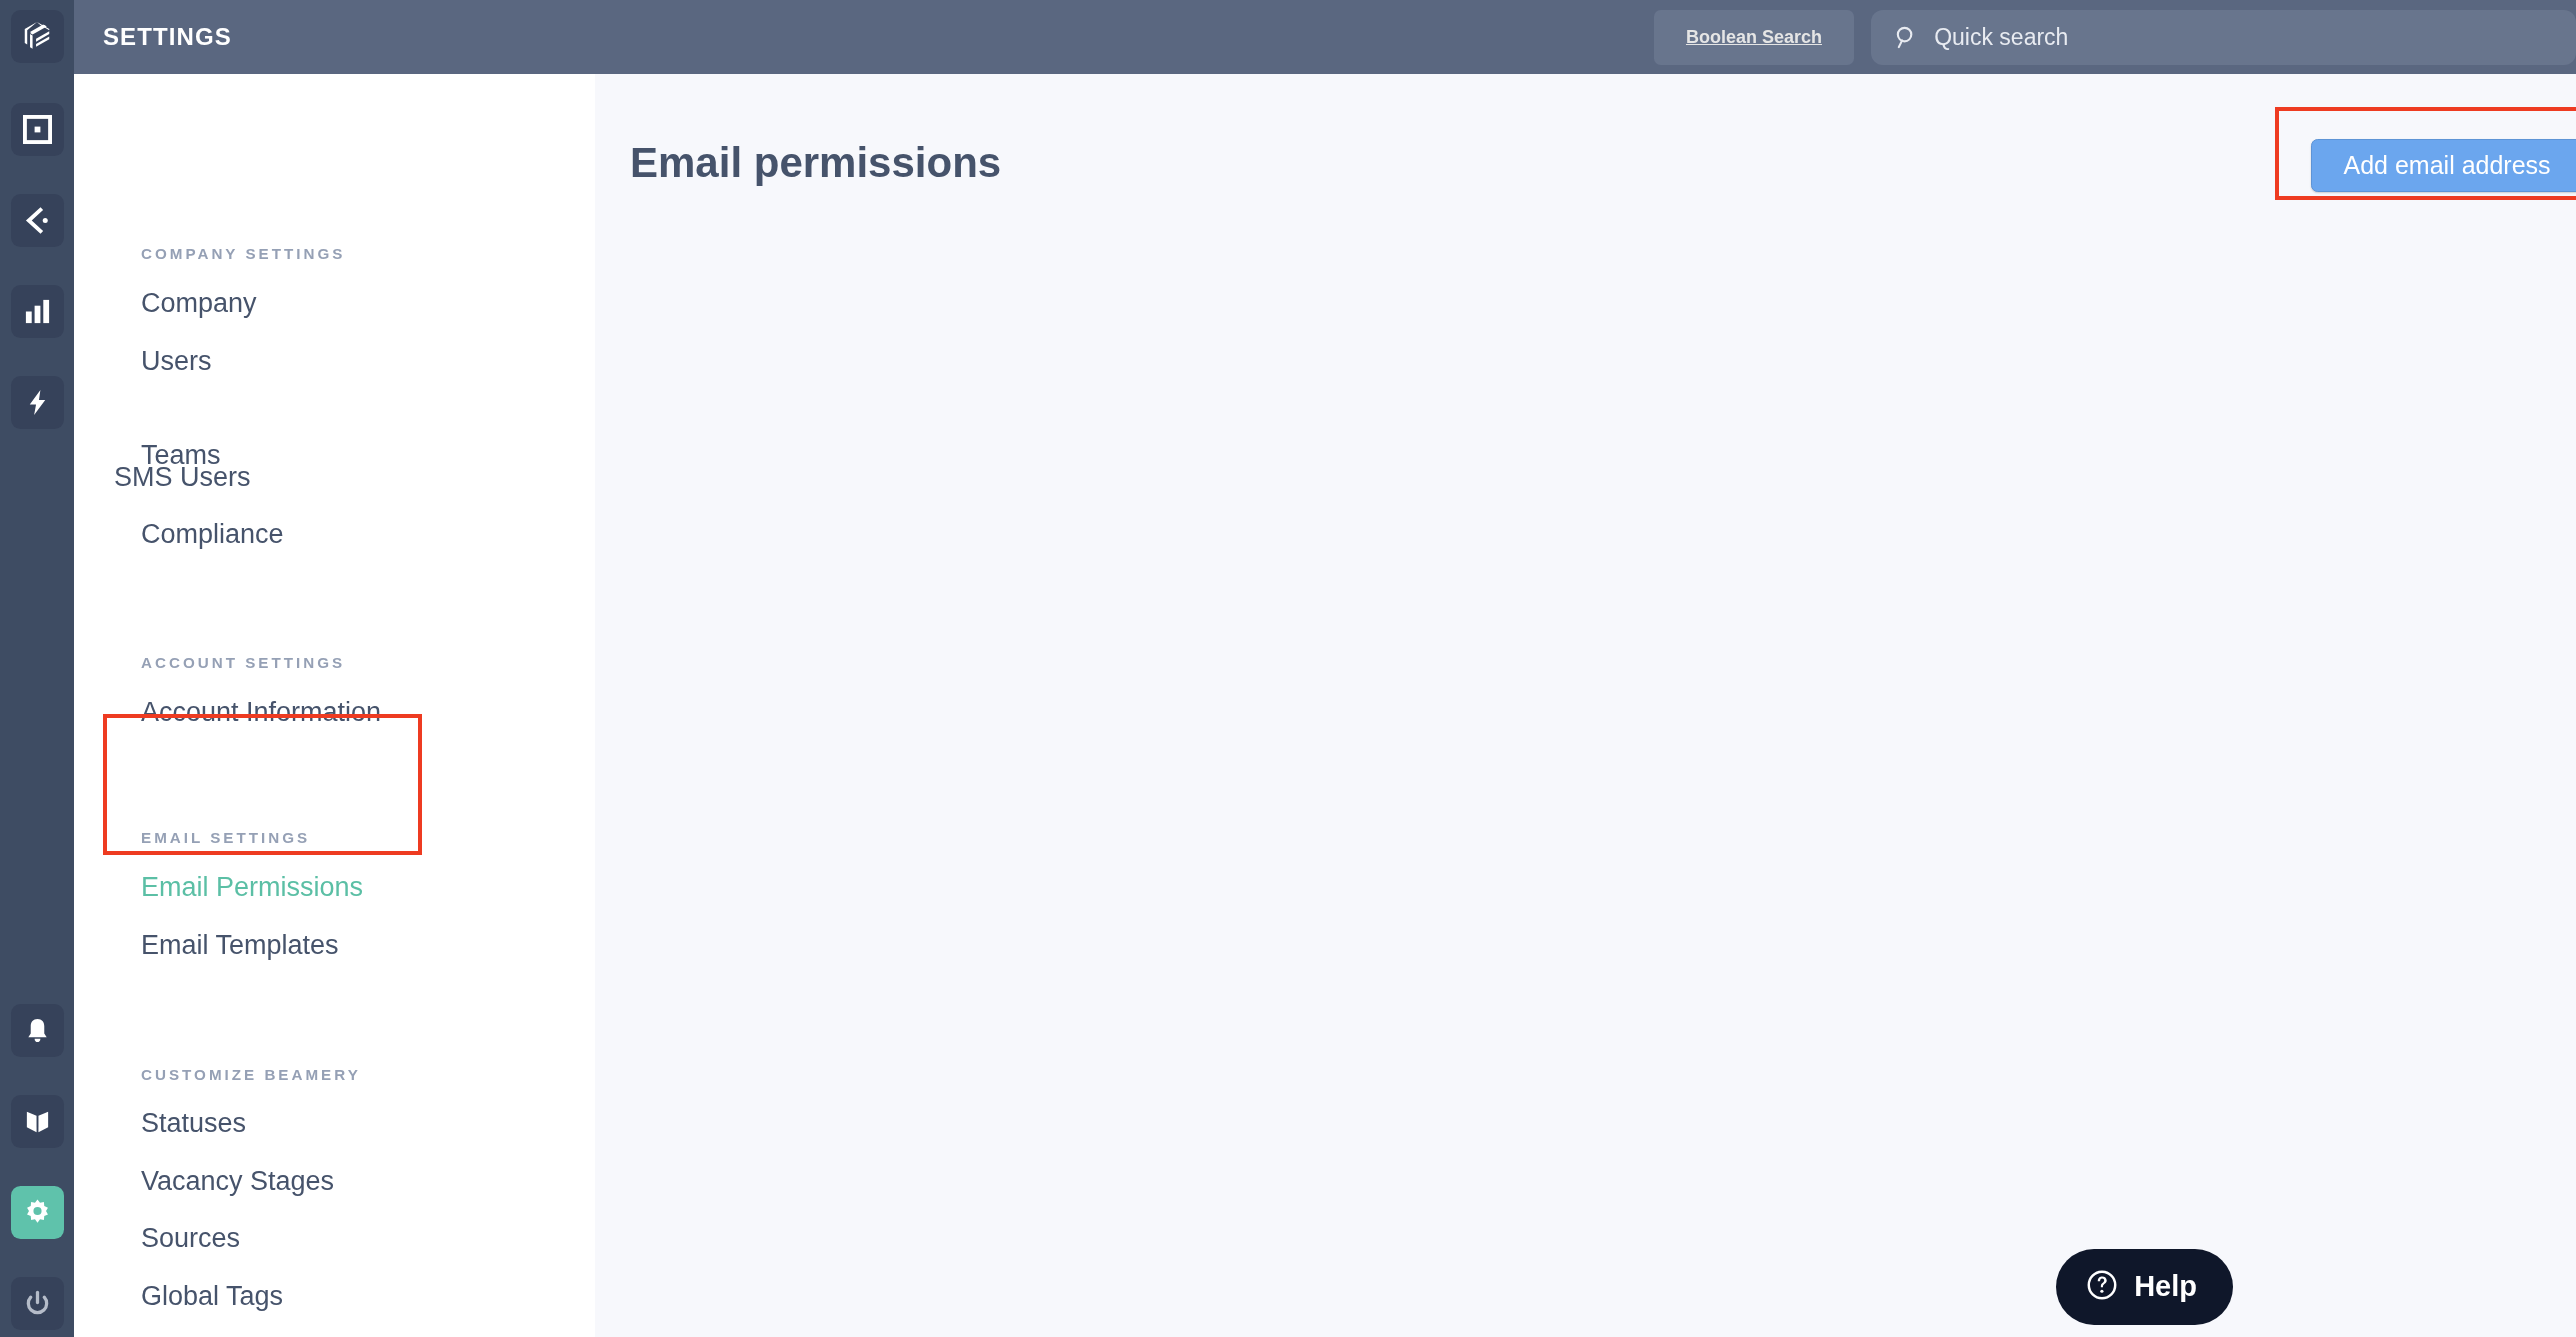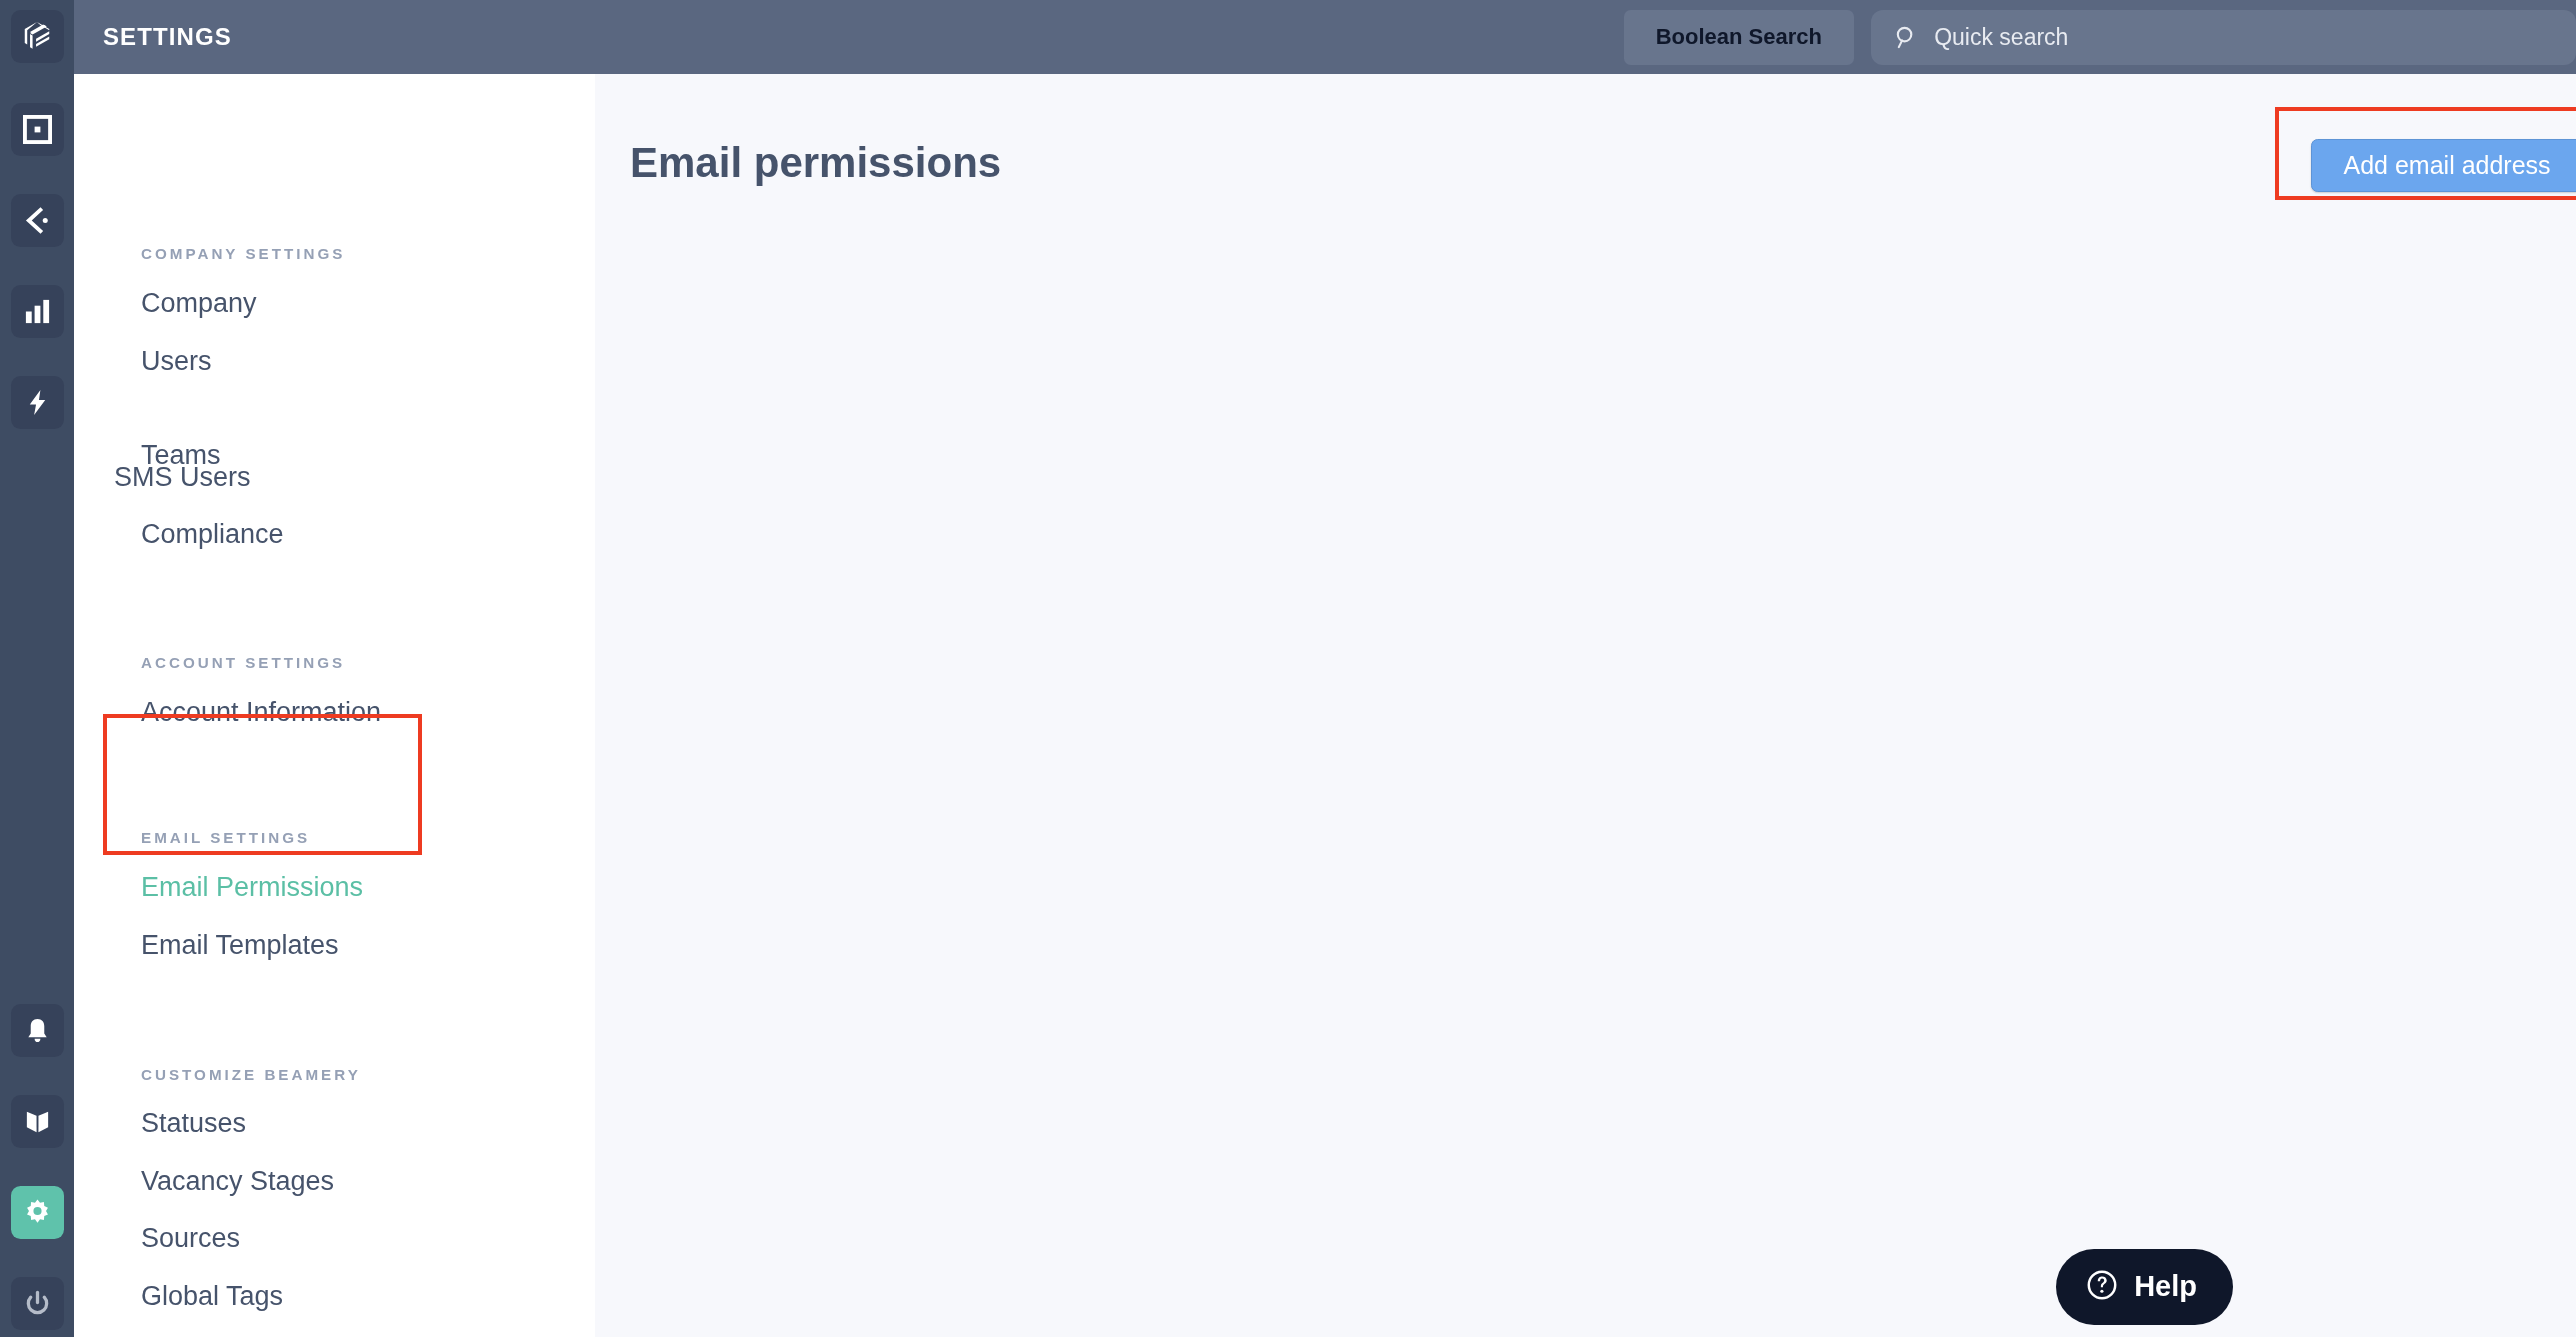--- a/index.html
+++ b/index.html
@@ -77,23 +77,24 @@
   .boolean-btn {
     background: #68758d;
     border: none;
     border-radius: 6.7px;
     height: 55px;
     padding: 0 32px;
     display: flex; align-items: center; justify-content: center;
     cursor: pointer;
   }
   .boolean-btn span {
-    color: #0f172a;
-    font-size: 22px;
-    font-weight: bold;
+    color: #e5e5e5;
+    font-size: 18px;
+    font-weight: bold;
+    text-decoration: underline;
   }
   .quick-search {
     margin-left: 17px;
     background: #68758d;
     border-radius: 12px;
     height: 55px;
     width: 705px;
     display: flex; align-items: center;
     padding-left: 23px;
     cursor: text;

